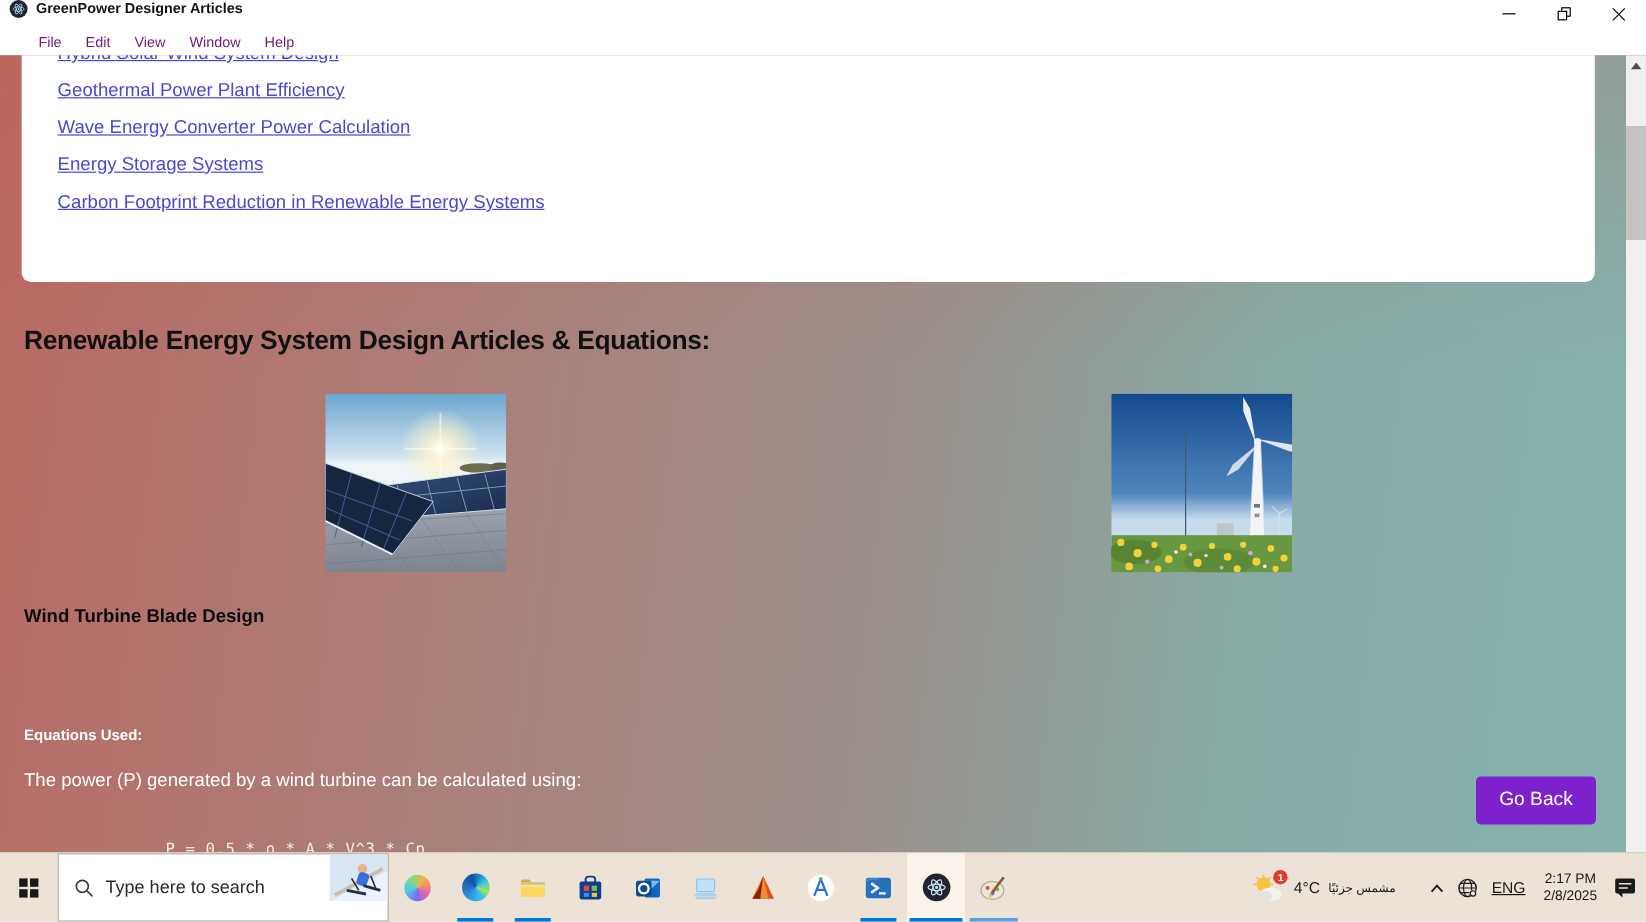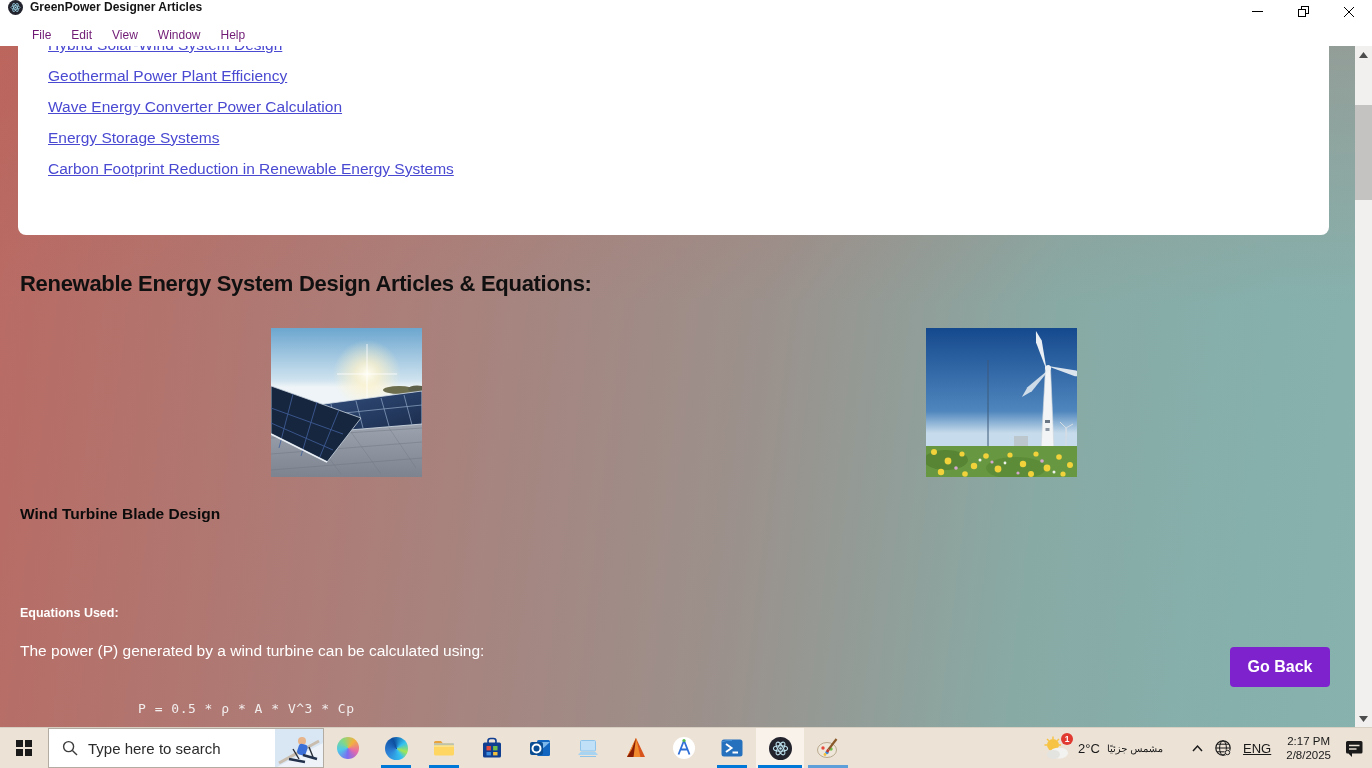--- a/index.html
+++ b/index.html
@@ -34,30 +34,30 @@
   .fig { position:absolute; top:282px; width:151px; height:149px; overflow:hidden; }
   .fig.solar { left:271px; } .fig.wind { left:926px; }
   .fig svg { display:block; }
 
   .article-title { position:absolute; left:20px; top:459px; font-size:15.5px; font-weight:700; color:#0b0b0b; }
   .article-desc  { position:absolute; left:20px; top:504px; font-size:15.5px; color:#ffffff; }
   .equations-label { position:absolute; left:20px; top:560px; font-size:12.5px; font-weight:700; color:#ffffff; }
   .equation-intro  { position:absolute; left:20px; top:596px; font-size:15.5px; color:#ffffff; }
   .equation { position:absolute; left:138px; top:655px; font-family:"DejaVu Sans Mono","Liberation Mono",monospace; font-size:13px; color:#f2eeee; letter-spacing:0.5px; }
 
-  .go-back-btn { position:absolute; left:1230px; top:601px; width:100px; height:40px; background:#7e22ce; color:#fff; border:none; border-radius:4px; font-size:16px; font-family:"Liberation Sans",sans-serif; cursor:pointer;font-weight:bold; }
+  .go-back-btn { position:absolute; left:1230px; top:601px; width:100px; height:40px; background:#7e22ce; color:#fff; border:none; border-radius:4px; font-size:16px; font-family:"Liberation Sans",sans-serif; cursor:pointer; }
 
   
   .scrollbar { position:absolute; top:0; right:0; bottom:0; width:17px; background:#f1f0ee; }
   .sb-btn { position:absolute; left:0; width:17px; height:17px; display:flex; align-items:center; justify-content:center; }
   .sb-up { top:0; } .sb-down { bottom:0; }
   .sb-thumb { position:absolute; left:0; top:59px; width:17px; height:95px; background:#c4c3c1; }
 
   
-  .taskbar { position:absolute; left:0; right:0; bottom:0; height:41px; background:#ece2d6; border-top:1px solid #d8cfc3; display:flex; align-items:stretch; }
+  .taskbar { position:absolute; left:0; right:0; bottom:0; height:58px; background:#ece2d6; border-top:1px solid #d8cfc3; display:flex; align-items:stretch; }
   .start-btn { width:48px; display:flex; align-items:center; justify-content:center; }
   .win-logo { width:16px; height:16px; display:grid; grid-template-columns:7px 7px; grid-template-rows:7px 7px; gap:2px; }
   .win-logo i { background:#1a1a1a; display:block; }
   .search-box { width:276px; background:#fff; border:1px solid #b3aca2; display:flex; align-items:center; position:relative; overflow:hidden; }
   .search-box .mag { margin:0 10px 0 13px; flex:0 0 auto; }
   .search-text { font-size:15px; color:#2b2b2b; white-space:nowrap; }
   .search-art { position:absolute; right:0; top:0; bottom:0; width:48px; }
 
   .apps { display:flex; }
   .app { width:48px; display:flex; align-items:center; justify-content:center; position:relative; }
@@ -377,21 +377,21 @@
     <div class="weather">
       <span class="weather-icon-wrap">
         <svg width="28" height="26" viewBox="0 0 28 26">
             <circle cx="10" cy="10" r="6" fill="#f6c343"></circle>
             <path d="M10 1.5 V4 M10 16 V18 M1.5 10 H4 M16 10 H18 M4 4 L5.8 5.8 M14.2 14.2 L16 16 M16 4 L14.2 5.8" stroke="#f6c343" stroke-width="1.4"></path>
             <ellipse cx="16" cy="18" rx="9" ry="5.5" fill="#f2f2f0"></ellipse>
             <ellipse cx="10.5" cy="19.5" rx="6.5" ry="4.5" fill="#e3e3e0"></ellipse>
           </svg>
         <span class="weather-badge">1</span>
       </span>
-      <span class="temp">2°C</span>
+      <span class="temp">4°C</span>
       <span class="condition" dir="rtl">مشمس جزئيًا</span>
     </div>
     <span class="tray-btn">
       <svg width="15" height="10" viewBox="0 0 15 10">
           <polyline points="3,8 7.5,3 12,8" fill="none" stroke="#1a1a1a" stroke-width="1.5"></polyline>
         </svg>
     </span>
     <span class="tray-btn">
       <svg width="18" height="18" viewBox="0 0 18 18">
           <circle cx="9" cy="9" r="7.2" fill="none" stroke="#1a1a1a" stroke-width="1.2"></circle>

